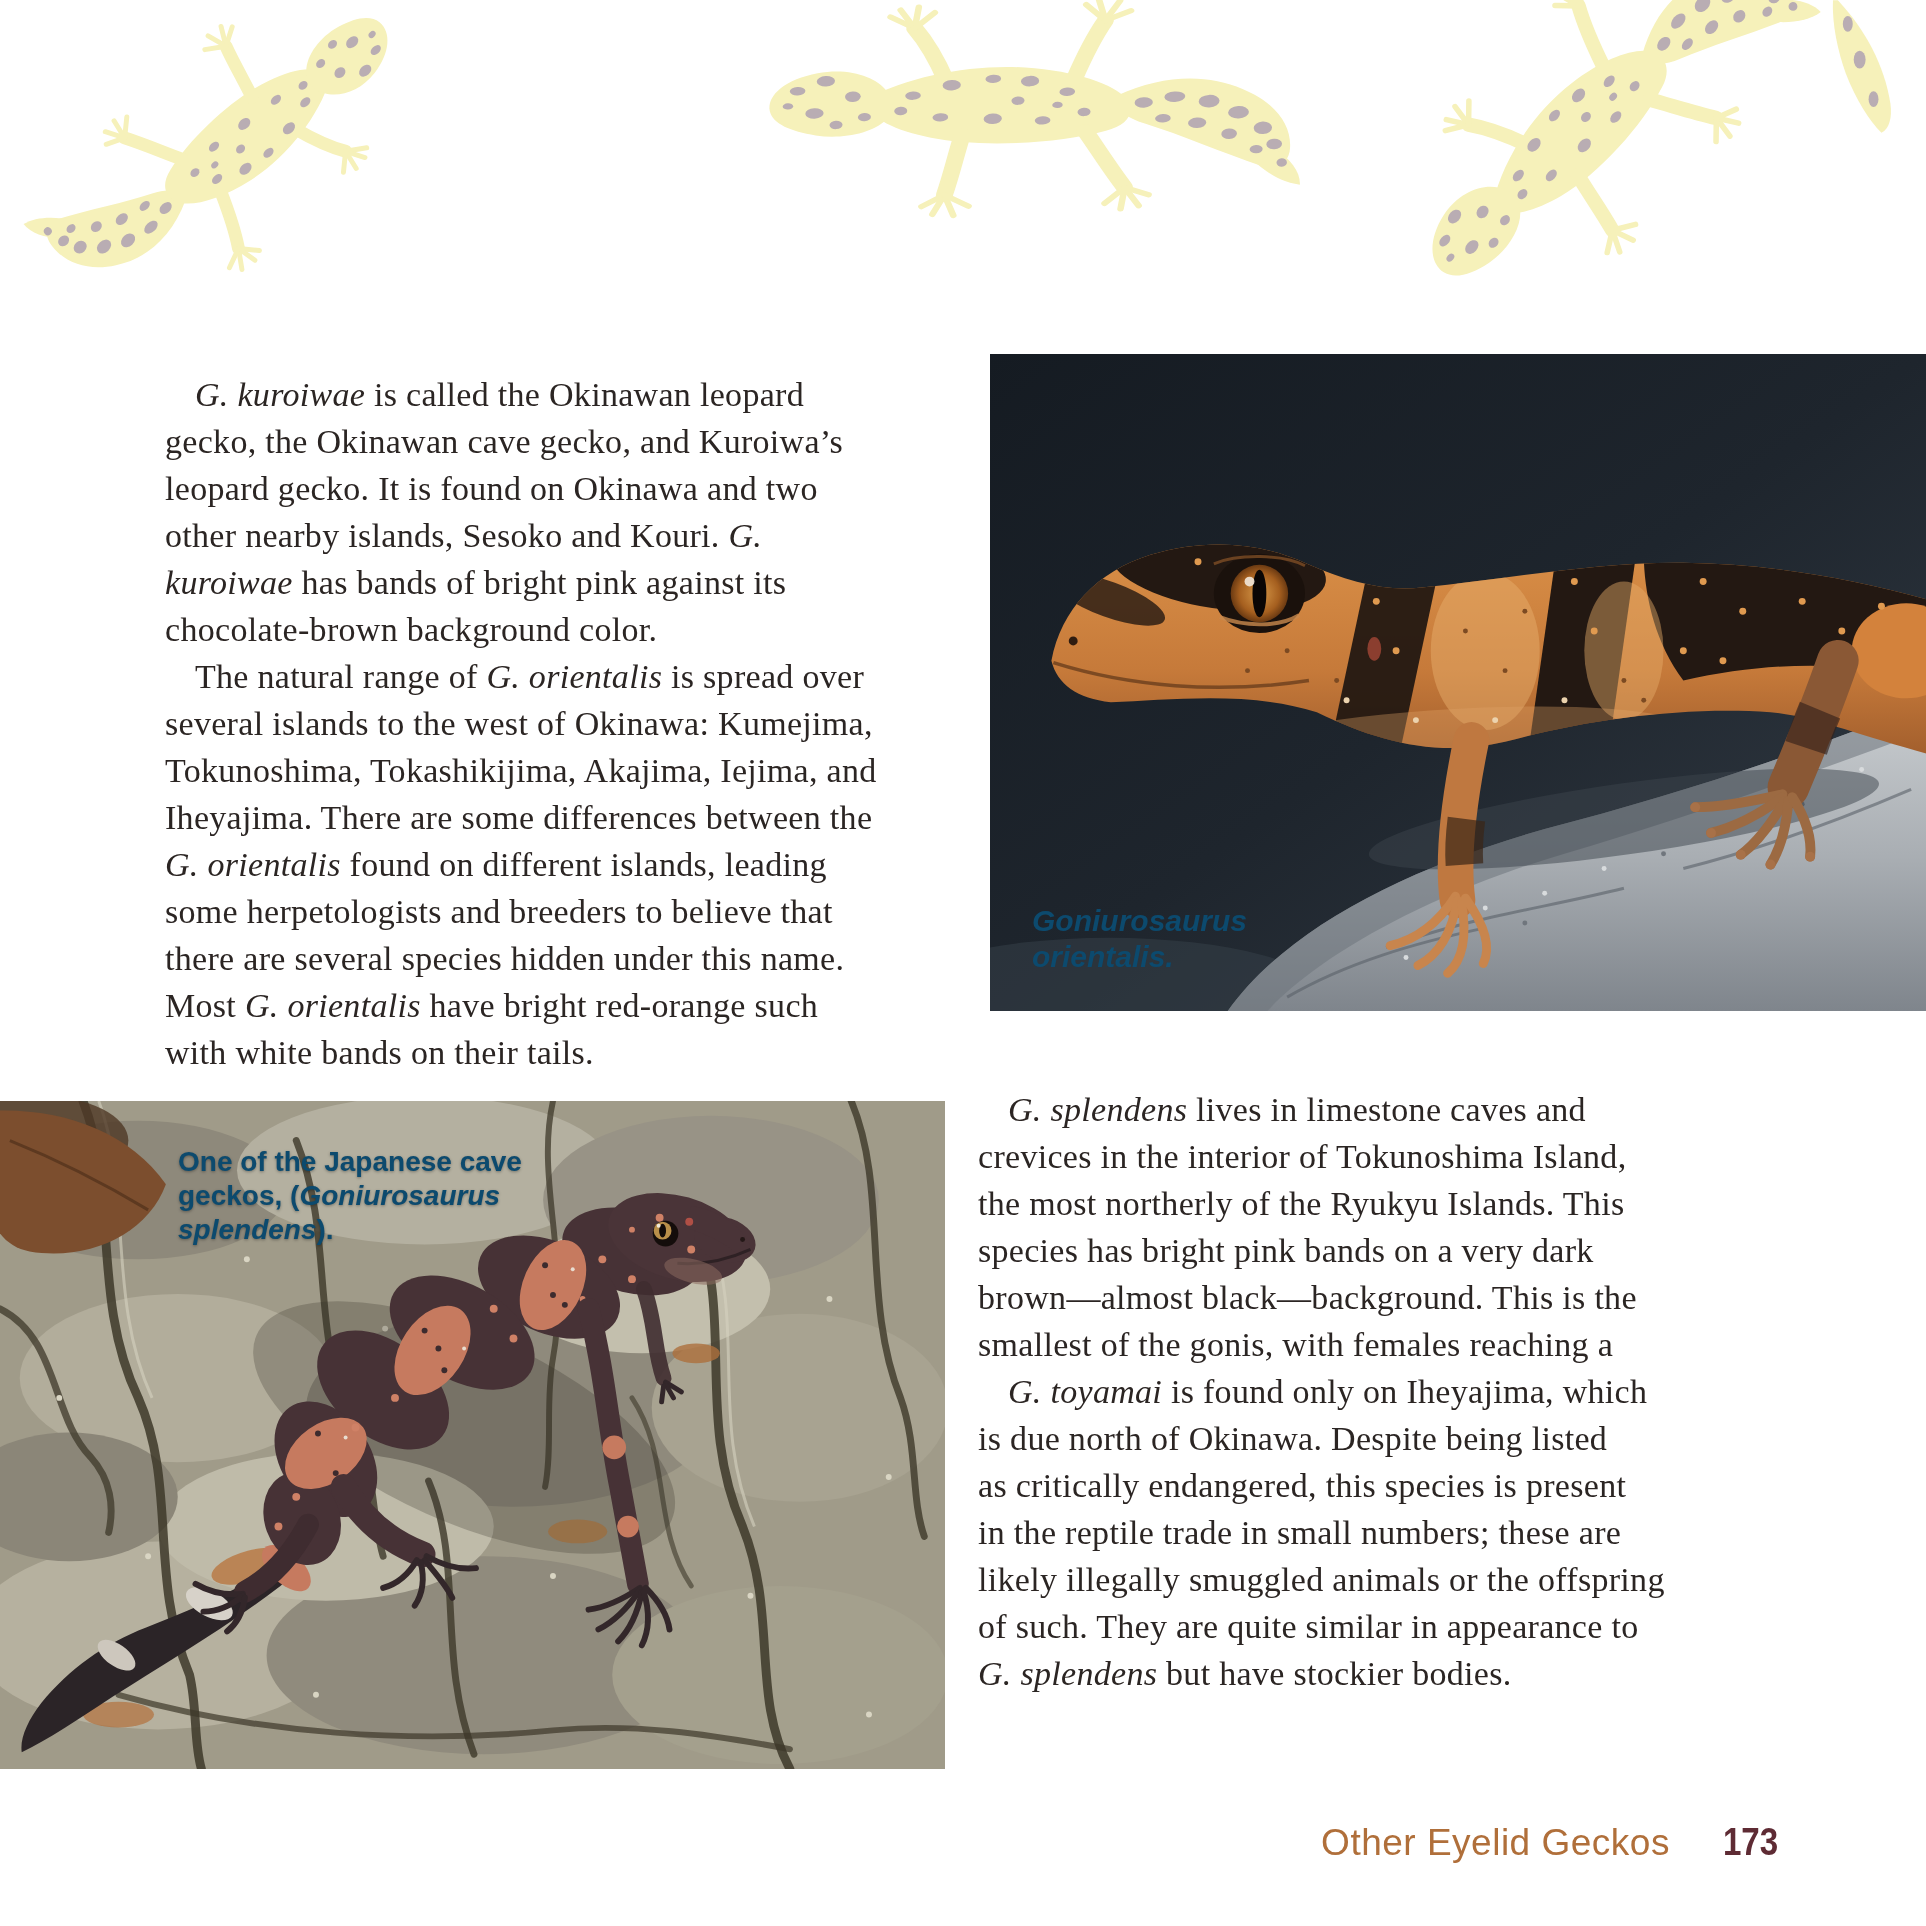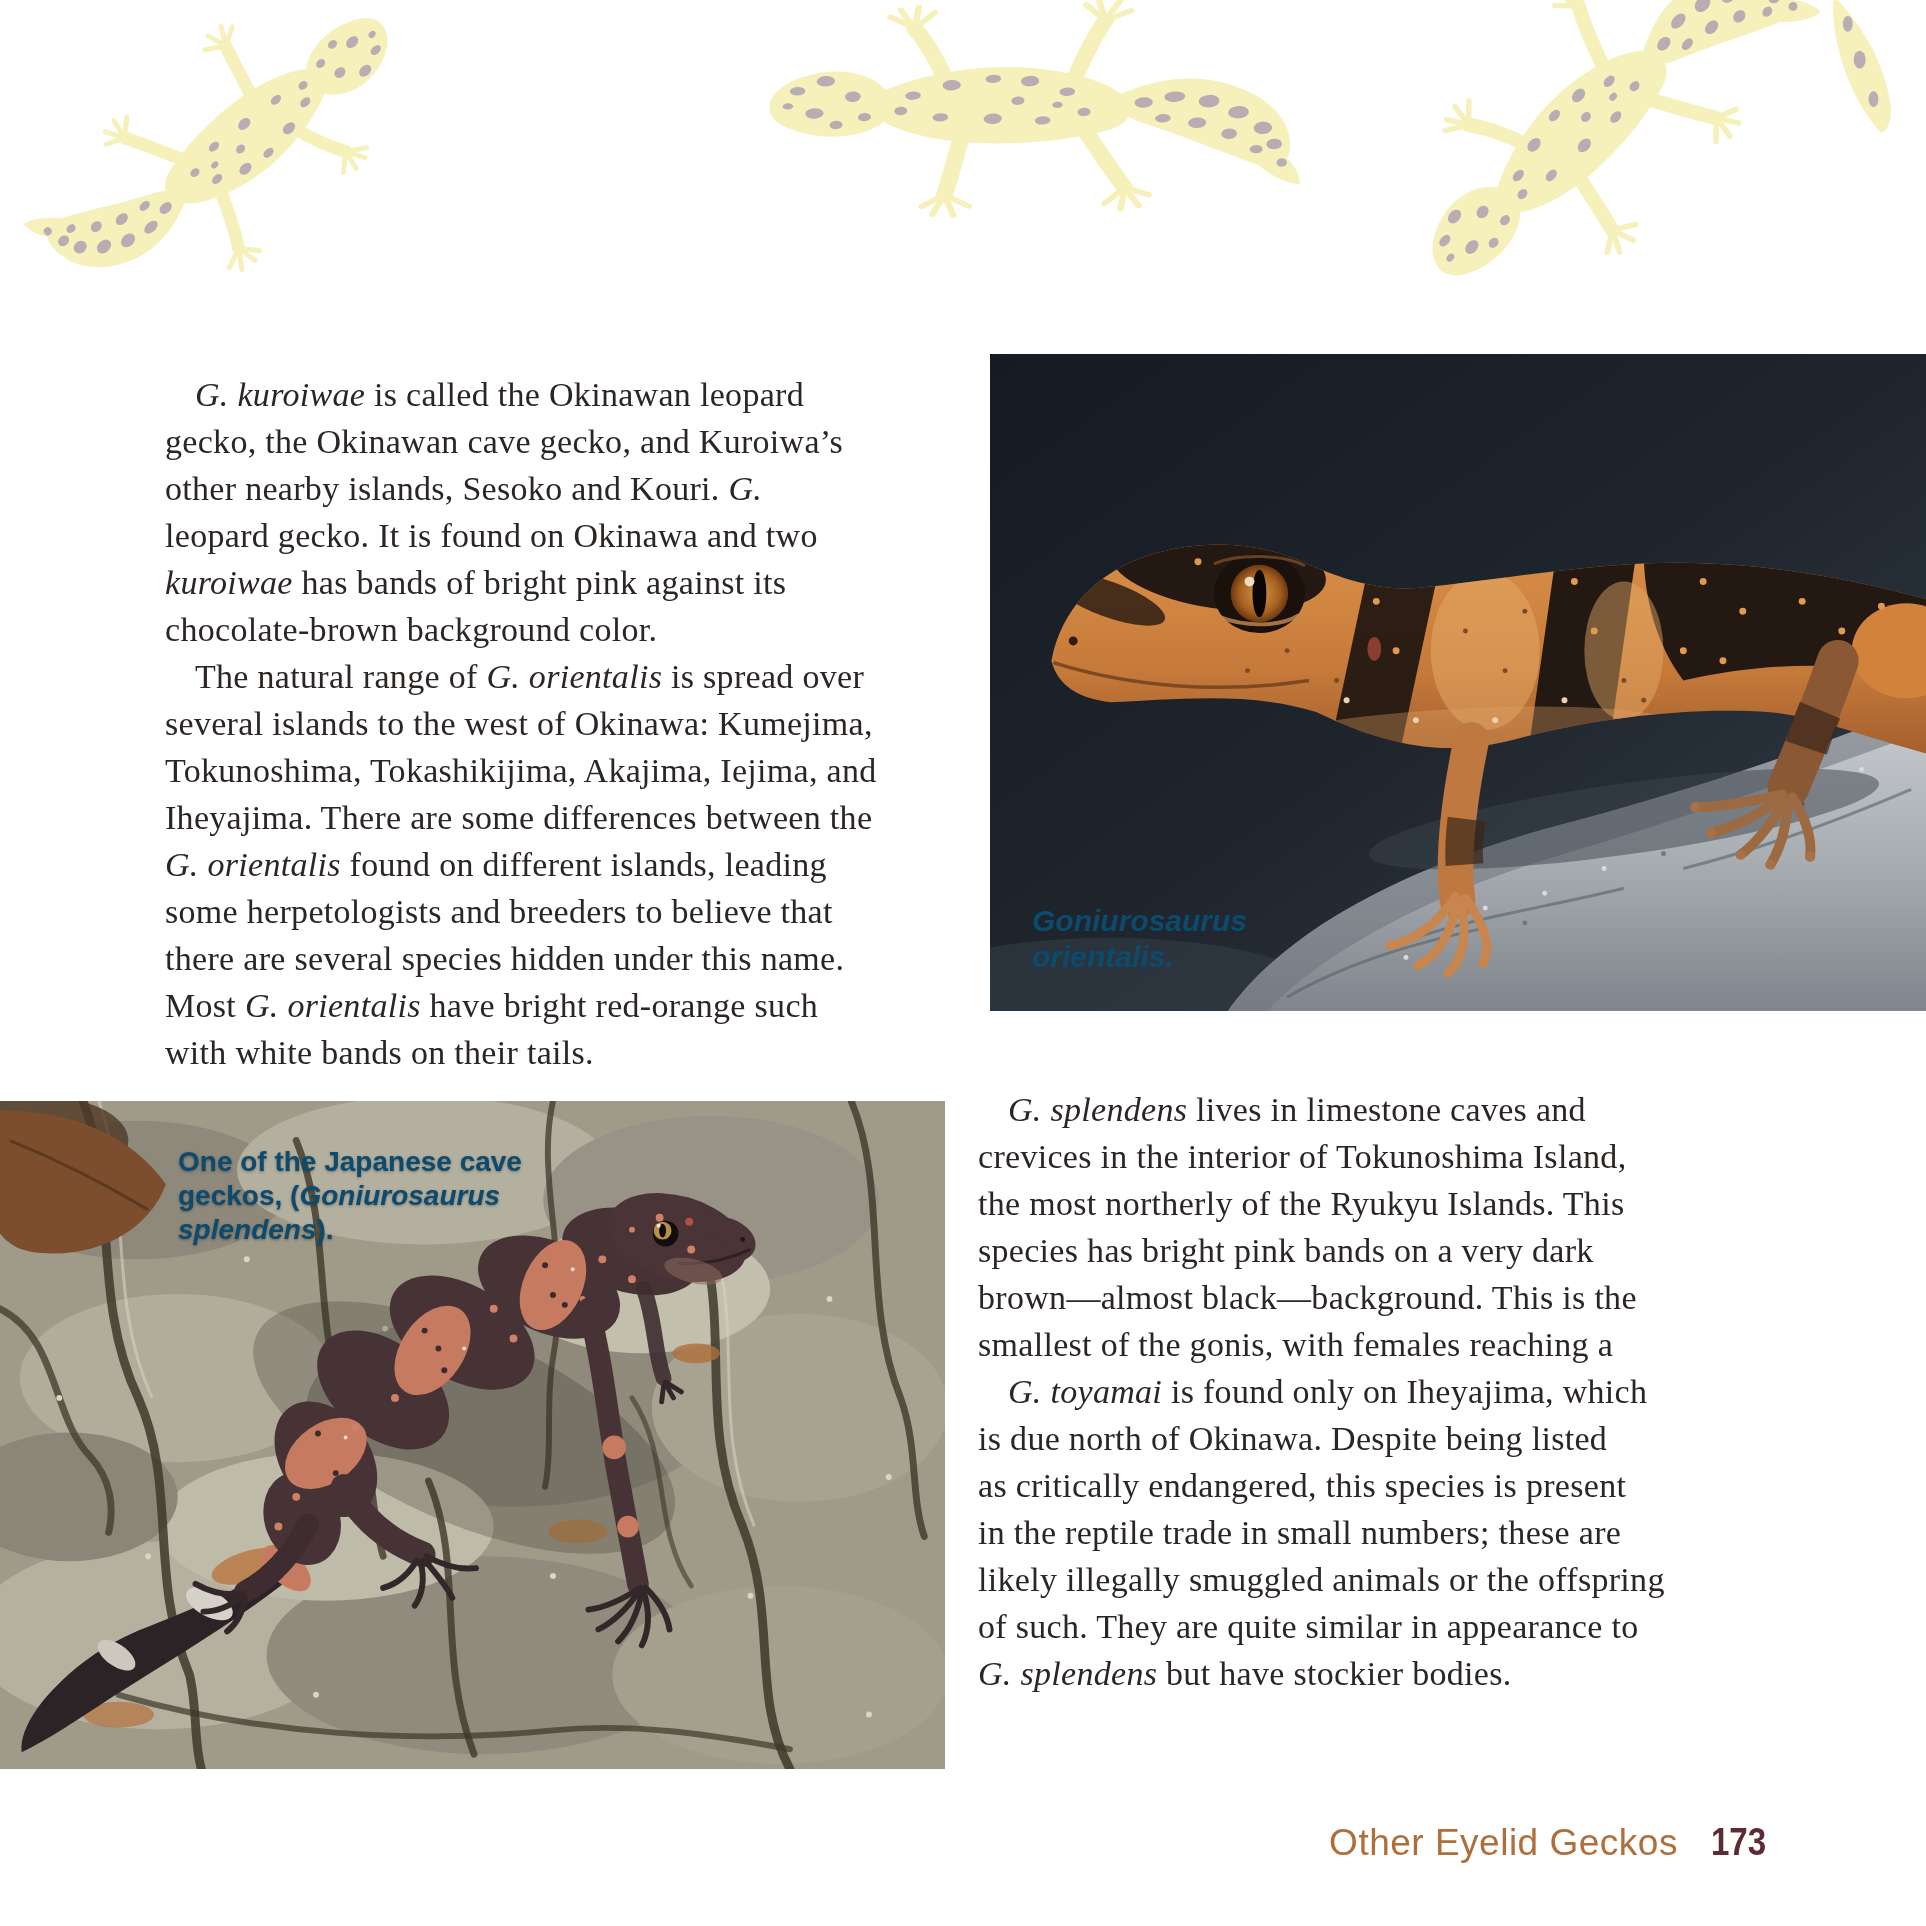--- a/index.html
+++ b/index.html
@@ -16,21 +16,21 @@
   .photo{position:absolute;overflow:hidden;}
   .photo-orientalis{left:990px;top:354px;width:937px;height:657px;}
   .photo-splendens{left:0;top:1101px;width:945px;height:668px;}
   .photo svg{display:block;width:100%;height:100%;}
   .caption{position:absolute;font-family:"Liberation Sans",sans-serif;font-weight:700;color:#ffffff;}
   .caption .tl{font-family:"Liberation Sans",sans-serif;color:#0c4a6e;letter-spacing:0;}
   .cap-orientalis{left:42px;top:549px;}
   .cap-orientalis .tl{font-size:30px;line-height:36px;}
   .cap-splendens{left:178px;top:44px;text-shadow:0 1px 3px rgba(0,0,0,.35);}
   .cap-splendens .tl{font-size:28px;line-height:34px;}
-  .footer{position:absolute;top:1820px;right:156px;display:flex;align-items:baseline;gap:28px;
+  .footer{position:absolute;top:1820px;right:144px;display:flex;align-items:baseline;gap:48px;
           font-family:"Liberation Sans",sans-serif;}
   .f-label{color:#b06f3a;font-size:37px;letter-spacing:0.5px;}
   .f-num{color:#5e2b34;font-size:39px;font-weight:700;display:inline-block;
          transform:scaleX(.85);transform-origin:center bottom;}
 </style>
 </head>
 <body>
 
 <div class="page">
 
@@ -116,22 +116,22 @@
       <path d="M1856 0 C1884 30 1903 66 1909 104 C1911 118 1908 130 1900 134 C1888 122 1874 100 1864 74 C1856 52 1850 24 1851 0 Z" fill="#f6f1ba"></path>
       <ellipse cx="1878" cy="60" rx="6" ry="9" fill="#b9adb3"></ellipse>
       <ellipse cx="1892" cy="100" rx="5" ry="8" fill="#b9adb3"></ellipse>
       <ellipse cx="1866" cy="24" rx="5" ry="8" fill="#b9adb3"></ellipse>
     </g>
   </svg>
 
   <div class="col left-col">
       <div class="tl ind"><span class="it">G. kuroiwae</span><span> is called the Okinawan leopard</span></div>
       <div class="tl"><span>gecko, the Okinawan cave gecko, and Kuroiwa’s</span></div>
+      <div class="tl"><span>leopard gecko. It is found on Okinawa and two</span></div>
       <div class="tl"><span>other nearby islands, Sesoko and Kouri. </span><span class="it">G.</span></div>
-      <div class="tl"><span>leopard gecko. It is found on Okinawa and two</span></div>
       <div class="tl"><span class="it">kuroiwae</span><span> has bands of bright pink against its</span></div>
       <div class="tl"><span>chocolate-brown background color.</span></div>
       <div class="tl ind"><span>The natural range of </span><span class="it">G. orientalis</span><span> is spread over</span></div>
       <div class="tl"><span>several islands to the west of Okinawa: Kumejima,</span></div>
       <div class="tl"><span>Tokunoshima, Tokashikijima, Akajima, Iejima, and</span></div>
       <div class="tl"><span>Iheyajima. There are some differences between the</span></div>
       <div class="tl"><span class="it">G. orientalis</span><span> found on different islands, leading</span></div>
       <div class="tl"><span>some herpetologists and breeders to believe that</span></div>
       <div class="tl"><span>there are several species hidden under this name.</span></div>
       <div class="tl"><span>Most </span><span class="it">G. orientalis</span><span> have bright red-orange such</span></div>

